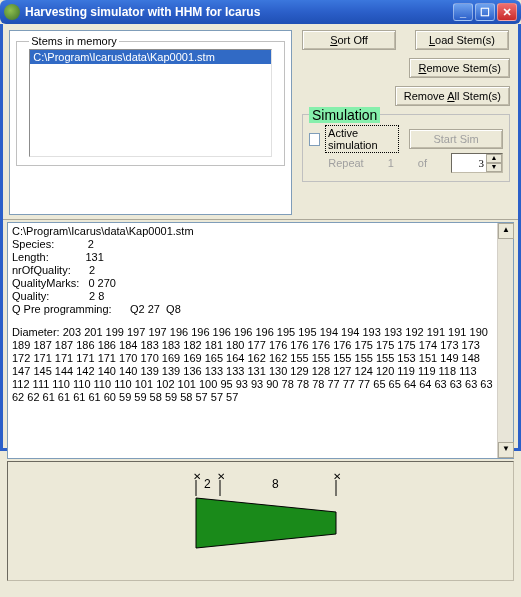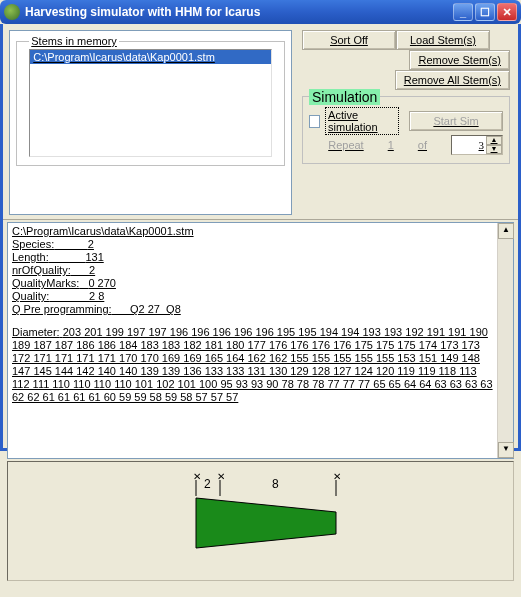--- a/index.html
+++ b/index.html
@@ -45,21 +45,20 @@
     cursor: pointer;
   }
   .win-min, .win-max { background: linear-gradient(to bottom, #6fa3ef, #2b5fc9); }
   .win-close { background: linear-gradient(to bottom, #ef6f6f, #c92b2b); }
   .client {
     border: 3px solid #2b5fc9;
     border-top: none;
     height: 427px;
     background: #ece9d8;
     position: relative;
-    text-decoration: underline;
   }
   .upper {
     display: flex;
     height: 196px;
     border-bottom: 1px solid #aca899;
   }
   .left-col {
     width: 293px;
     padding: 6px 4px 4px 6px;
   }
@@ -90,21 +89,21 @@
   .list-item {
     background: #316ac5;
     color: white;
     padding: 1px 3px;
     font-size: 11px;
   }
   .right-col {
     flex: 1;
     padding: 6px 8px 4px 6px;
   }
-  .btn-row { display: flex; gap: 0; }
+  .btn-row { display: flex; gap: 19px; margin-bottom: 8px; }
   .btn-row.right { justify-content: flex-end; }
   .btn {
     background: #ece9d8;
     border: 1px solid #aca899;
     box-shadow: inset 1px 1px 0 #fff, inset -1px -1px 0 #c0bbaa;
     font-size: 11px;
     padding: 3px 8px;
     min-width: 94px;
     cursor: pointer;
     text-align: center;

